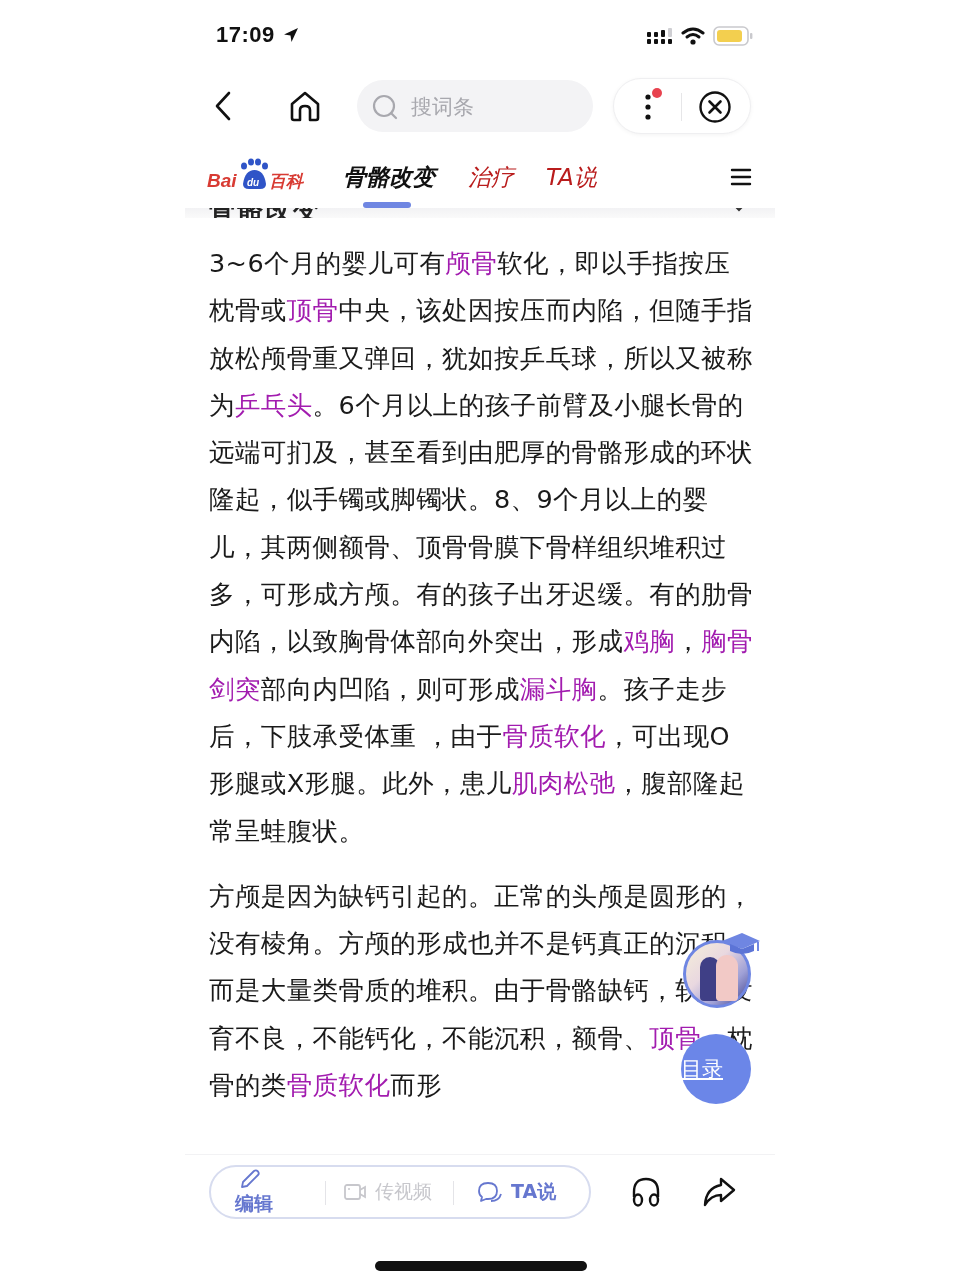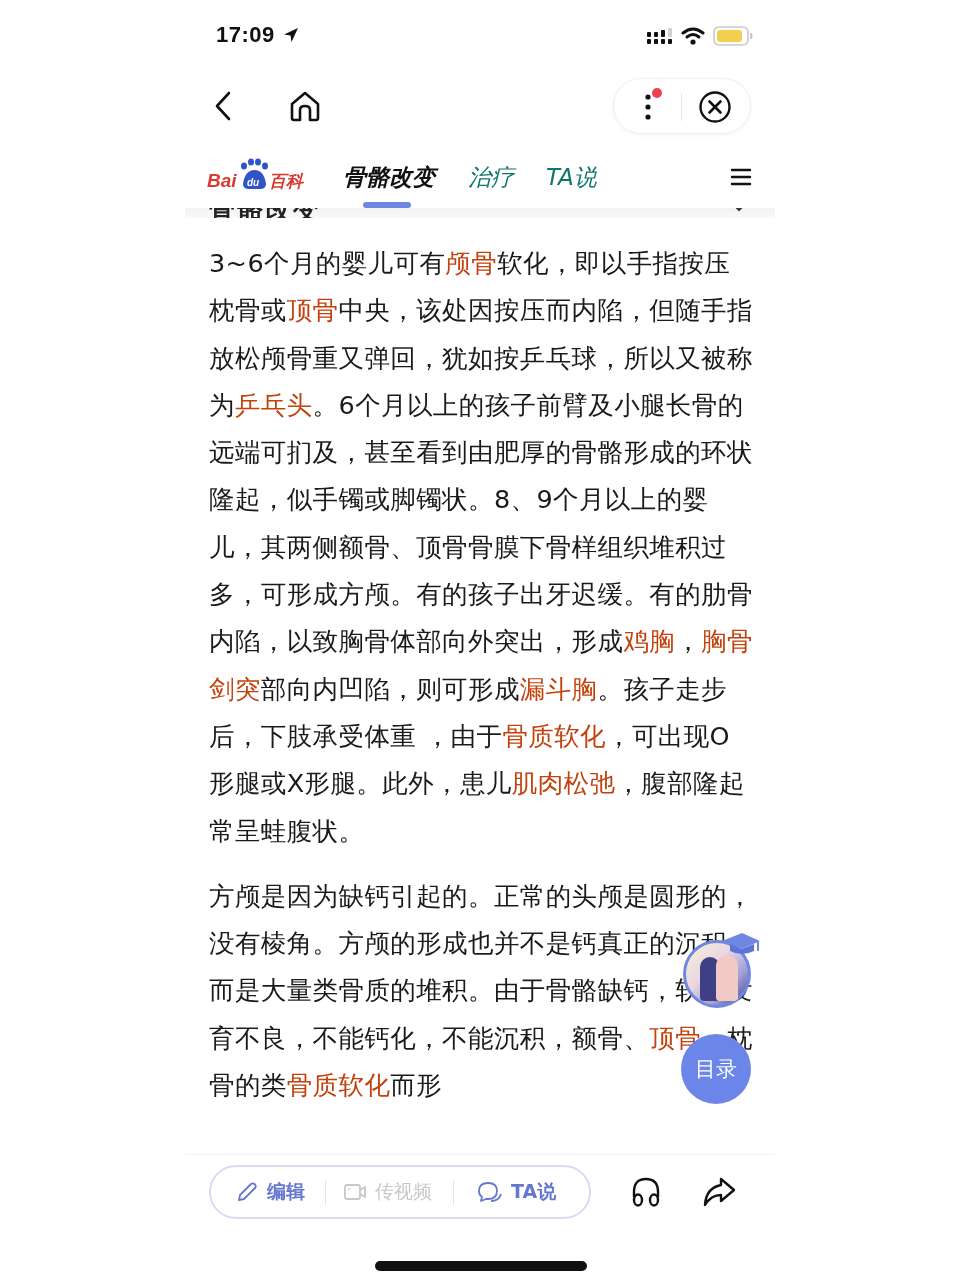--- a/index.html
+++ b/index.html
@@ -24,47 +24,47 @@
   .search-icon { position: absolute; left: 14px; top: 13px; width: 28px; height: 28px; }
   .search-placeholder { position: absolute; left: 54px; top: 13px; font-size: 21px; color: #a8a8ae; }
   .capsule { position: absolute; left: 428px; top: 4px; width: 138px; height: 56px; border-radius: 28px; background: #fff; border: 1px solid #efeff1; box-shadow: 0 1px 4px rgba(0,0,0,0.05); }
   .more-btn { position: absolute; left: 20px; top: 8px; width: 36px; height: 40px; }
   .capsule-divider { position: absolute; left: 67px; top: 14px; width: 1px; height: 28px; background: #e6e6e8; }
   .close-btn { position: absolute; left: 84px; top: 11px; width: 34px; height: 34px; }
 
   
   .tab-bar { position: absolute; left: 0; top: 148px; width: 590px; height: 60px; background: #fff; z-index: 3; font-style: italic; }
   .logo { position: absolute; left: 22px; top: 8px; width: 104px; height: 38px; }
-  .tab { position: absolute; top: 14px; font-size: 23px; color: #0f766e; }
+  .tab { position: absolute; top: 14px; font-size: 23px; color: #b91c1c; }
   .tab.active { color: #111; font-weight: 600; }
   .tab-underline { position: absolute; left: 178px; top: 54px; width: 48px; height: 6px; border-radius: 3px; background: #6f86e2; }
   .menu-btn { position: absolute; left: 544px; top: 18px; width: 24px; height: 22px; }
 
   .sticky-shadow { position: absolute; left: 0; top: 208px; width: 590px; height: 10px; background: linear-gradient(#f2f2f4, #fafafa); z-index: 2; overflow: hidden; }
   .sticky-peek { position: absolute; left: 24px; top: -16px; font-size: 26px; font-weight: 700; color: #222; letter-spacing: 2px; white-space: nowrap; }
   .sticky-peek-icon { position: absolute; right: 28px; top: -6px; width: 16px; height: 10px; }
 
   
   .article { position: absolute; left: 24px; top: 240px; width: 546px; font-size: 25.5px; line-height: 47.3px; color: #1a1a1a; letter-spacing: 0.4px; }
   .article p { margin-bottom: 18px; }
-  .link { color: #c2410c; }
+  .link { color: #a21caf; }
 
   
   .avatar-float { position: absolute; left: 498px; top: 940px; width: 68px; height: 68px; border-radius: 50%; border: 3px solid #6f86e2; background: linear-gradient(135deg, #f6efd9 0%, #e9d8e0 40%, #9fa0d6 70%, #3c3f8c 100%); overflow: visible; z-index: 4; }
   .avatar-figure-a { position: absolute; left: 14px; top: 14px; width: 20px; height: 44px; border-radius: 10px 10px 4px 4px; background: #3f3f86; }
   .avatar-figure-b { position: absolute; left: 30px; top: 12px; width: 22px; height: 46px; border-radius: 12px 12px 4px 4px; background: #f2c9c6; }
   .grad-cap { position: absolute; left: 34px; top: -12px; width: 40px; height: 26px; }
-  .toc-btn { position: absolute; left: 496px; top: 1034px; width: 70px; height: 70px; border-radius: 50%; background: #6b86e8; color: #fff; font-size: 21px; text-align: center; line-height: 70px; z-index: 4; }
+  .toc-btn { position: absolute; left: 496px; top: 1034px; width: 70px; height: 70px; border-radius: 50%; background: #6b86e8; color: #fff; font-size: 21px; text-align: left; line-height: 70px; z-index: 4; text-decoration: underline; }
 
   
   .bottom-bar { position: absolute; left: 0; top: 1154px; width: 590px; height: 126px; background: #fff; border-top: 1px solid #f2f2f4; z-index: 5; }
   .action-pill { position: absolute; left: 24px; top: 10px; width: 382px; height: 54px; border-radius: 27px; border: 2px solid #d7dcef; background: #fff; }
   .pill-item { position: absolute; top: 0; height: 50px; display: flex; align-items: center; font-size: 19px; font-weight: 600; }
   .pill-item svg { margin-right: 8px; }
-  .pill-edit { left: 24px; color: #6677cf; }
+  .pill-edit { left: 24px; color: #6677cf; flex-direction: column; }
   .pill-video { left: 132px; color: #c7c7cc; font-weight: 500; }
   .pill-ta { left: 266px; color: #6677cf; }
   .pill-sep { position: absolute; top: 14px; width: 1px; height: 24px; background: #e4e4e8; }
   .listen-btn { position: absolute; left: 444px; top: 20px; width: 34px; height: 34px; }
   .share-btn { position: absolute; left: 516px; top: 20px; width: 36px; height: 34px; }
   .home-indicator { position: absolute; left: 190px; top: 106px; width: 212px; height: 10px; border-radius: 5px; background: #111; }
 </style>
 </head>
 <body>
 
@@ -97,20 +97,27 @@
     </svg>
   </div>
 
   <div class="nav-bar">
     <svg class="back-btn" viewBox="0 0 36 36">
       <path d="M22 5 L10 18 L22 31" stroke="#111" stroke-width="2.6" fill="none" stroke-linecap="round" stroke-linejoin="round"></path>
     </svg>
     <svg class="home-btn" viewBox="0 0 40 36">
       <path d="M7 16 L20 5 L33 16 L33 30 Q33 32 31 32 L25 32 L25 22 Q25 18 20 18 Q15 18 15 22 L15 32 L9 32 Q7 32 7 30 Z" stroke="#111" stroke-width="2.6" fill="none" stroke-linejoin="round"></path>
     </svg>
+    <div class="search-box">
+      <svg class="search-icon" viewBox="0 0 28 28">
+        <circle cx="13" cy="13" r="10" stroke="#a8a8ae" stroke-width="2.2" fill="none"></circle>
+        <path d="M20 20 L25 25" stroke="#a8a8ae" stroke-width="2.2" stroke-linecap="round"></path>
+      </svg>
+      <span class="search-placeholder">搜词条</span>
+    </div>
     <div class="capsule">
       <svg class="more-btn" viewBox="0 0 36 40">
         <circle cx="14" cy="10" r="2.6" fill="#111"></circle>
         <circle cx="14" cy="20" r="2.6" fill="#111"></circle>
         <circle cx="14" cy="30" r="2.6" fill="#111"></circle>
         <circle cx="23" cy="6" r="5" fill="#e8434f"></circle>
       </svg>
       <div class="capsule-divider"></div>
       <svg class="close-btn" viewBox="0 0 34 34">
         <circle cx="17" cy="17" r="14.5" stroke="#111" stroke-width="2.4" fill="none"></circle>

